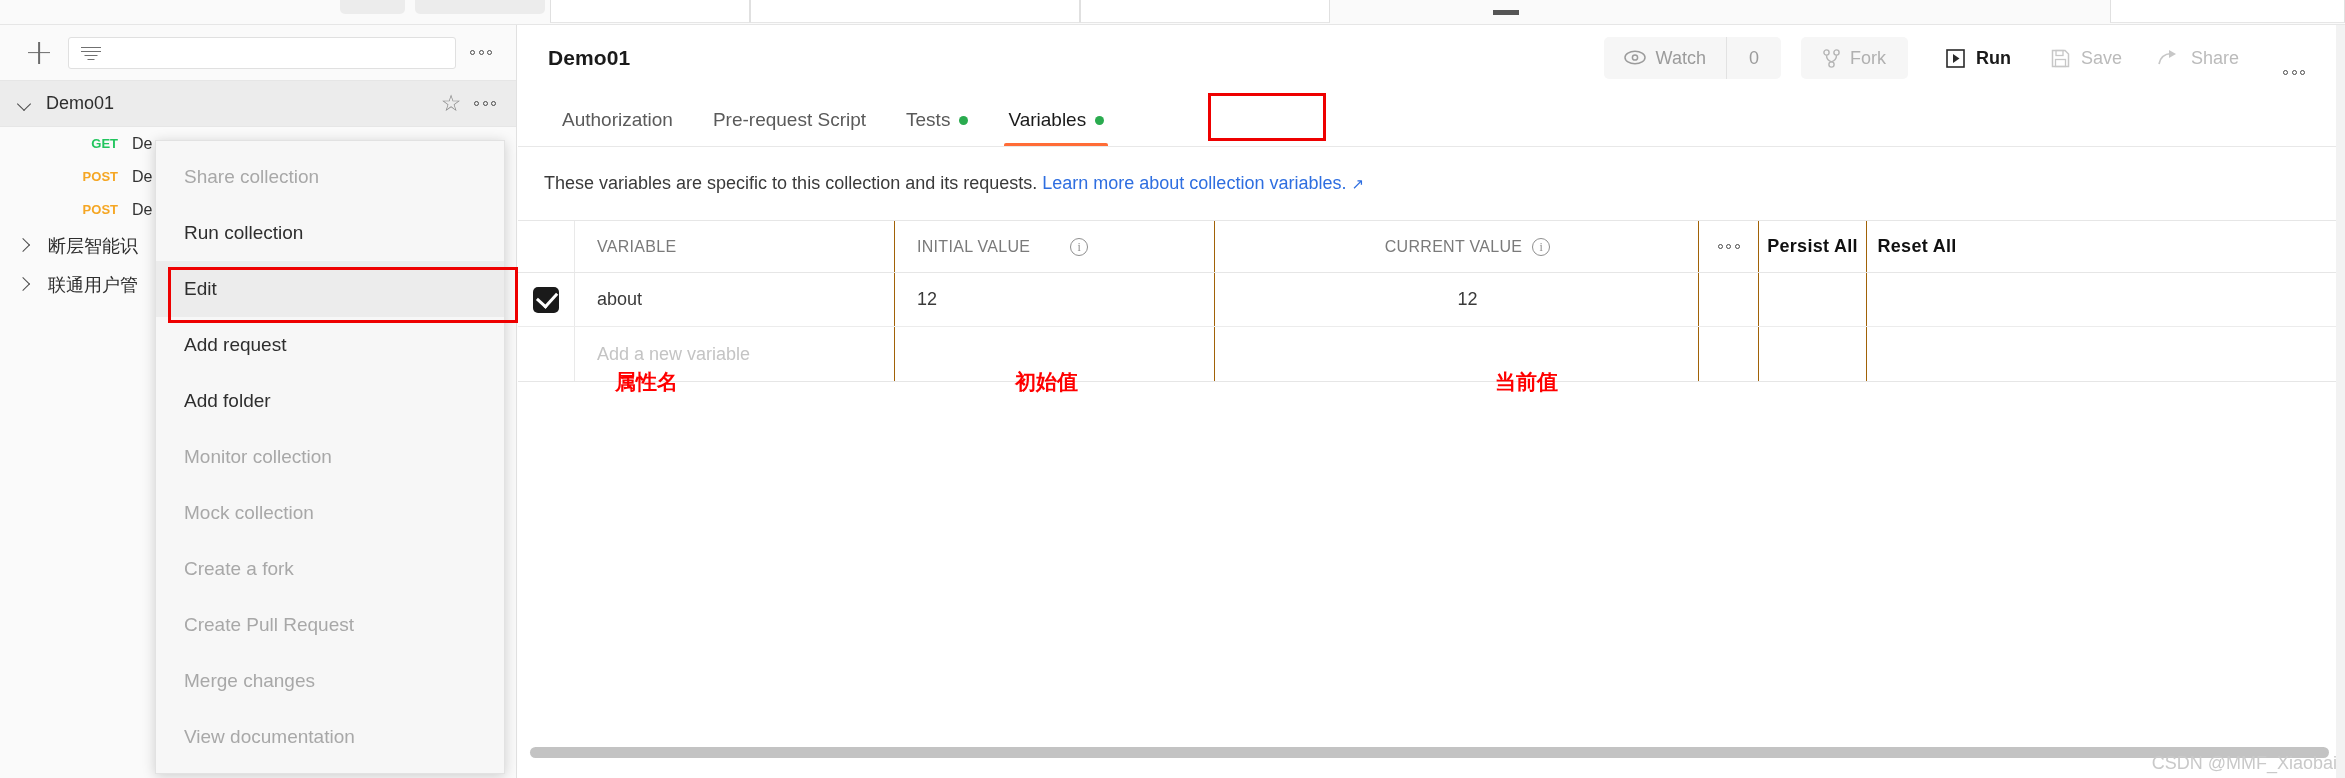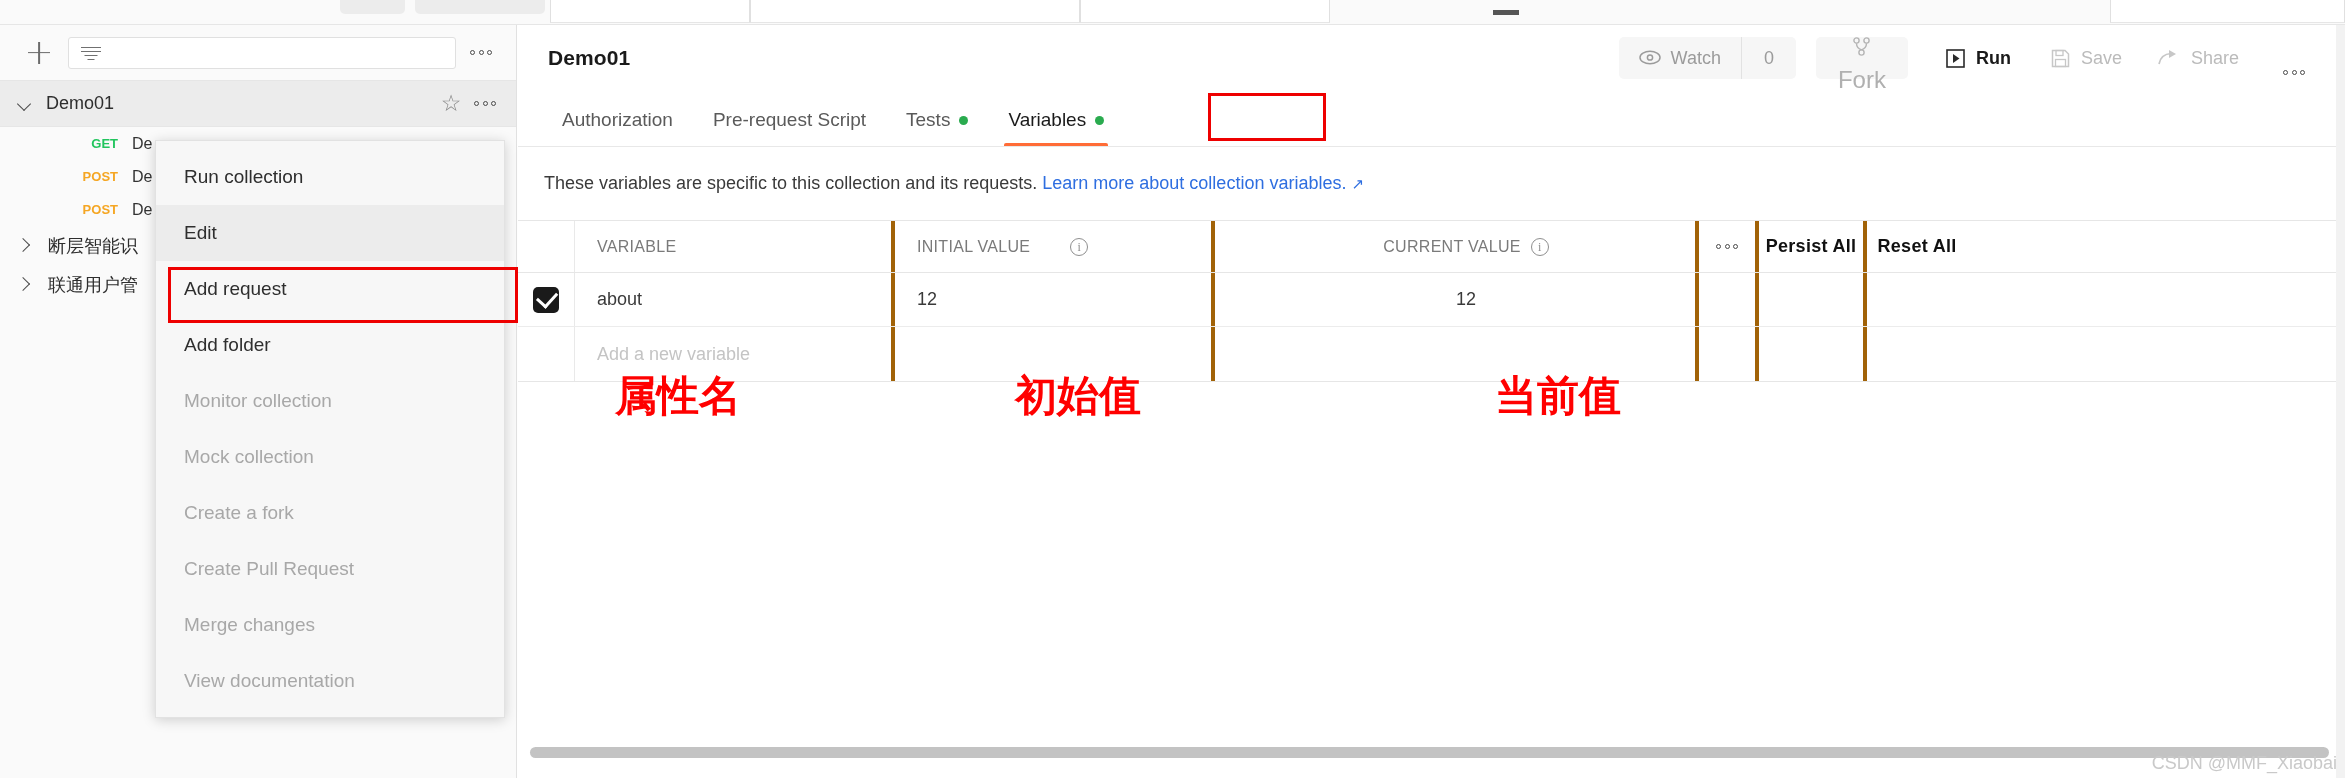--- a/index.html
+++ b/index.html
@@ -92,21 +92,21 @@
   }
 
   
   .main { position: absolute; left: 518px; top: 25px; width: 1827px; height: 753px; background: #fff; }
   .main-header { display: flex; align-items: center; height: 66px; padding-left: 30px; padding-right: 16px; }
   .main-title { font-size: 21px; color: #1a1a1a; font-weight: bold; letter-spacing: .1px; }
   .hdr-actions { margin-left: auto; display: flex; align-items: flex-end; gap: 0px; }
   .btn-group { display: flex; align-items: center; background: #f6f6f6; border-radius: 5px; height: 42px; }
   .btn-watch { display: flex; align-items: center; gap: 10px; padding: 0 20px 0 20px; color: #9b9b9b; font-size: 18px; height: 42px; cursor: pointer; }
   .watch-count { border-left: 1px solid #e2e2e2; height: 42px; display: flex; align-items: center; padding: 0 22px; color: #9b9b9b; font-size: 18px; }
-  .btn-fork { display: flex; align-items: center; gap: 10px; background: #f6f6f6; border-radius: 5px; height: 42px; padding: 0 22px; color: #b0b0b0; font-size: 24px; margin-left: 20px; cursor: pointer; flex-direction: column; }
+  .btn-fork { display: flex; align-items: center; gap: 10px; background: #f6f6f6; border-radius: 5px; height: 42px; padding: 0 22px; color: #b0b0b0; font-size: 18px; margin-left: 20px; cursor: pointer; }
   .btn-run { display: flex; align-items: center; gap: 11px; height: 42px; padding: 0 22px; color: #1a1a1a; font-size: 18px; font-weight: bold; margin-left: 16px; cursor: pointer; }
   .btn-plain { display: flex; align-items: center; gap: 11px; height: 42px; padding: 0 18px; color: #bbbbbb; font-size: 18px; cursor: default; }
   .btn-share { display: flex; align-items: center; gap: 11px; height: 42px; padding: 0 18px; color: #bbbbbb; font-size: 18px; cursor: pointer; }
   .hdr-dots { padding: 0 24px 0 26px; }
 
   .eye-ic { width: 22px; height: 16px; position: relative; }
   .eye-ic svg, .svgic { display: block; }
 
   
   .tabs-row { display: flex; align-items: flex-end; height: 56px; padding-left: 542px; position: relative; }
@@ -120,40 +120,40 @@
 
   
   .desc { padding: 26px 0 26px 26px; font-size: 18px; color: #3a3a3a; }
   .desc a { color: #2e6ee0; text-decoration: none; cursor: pointer; }
   .ext-arrow { color: #2e6ee0; font-size: 15px; }
 
   
   .vtable { border-top: 1px solid #e6e6e6; border-bottom: 1px solid #e6e6e6; }
   .vrow { display: flex; }
   .vhead { height: 52px; background: #fff; border-bottom: 1px solid #e6e6e6; }
-  .vcell { display: flex; align-items: center; border-right: 4px solid #a16207; font-size: 17px; }
+  .vcell { display: flex; align-items: center; border-right: 1px solid #a16207; font-size: 17px; }
   .c-check { width: 57px; justify-content: center; border-right: 1px solid #e9e9e9; }
   .c-var { width: 320px; padding-left: 22px; }
   .c-init { width: 320px; padding-left: 22px; gap: 30px; }
   .c-cur { width: 484px; padding-left: 22px; justify-content: center; }
   .c-dots { width: 60px; justify-content: center; }
   .c-persist { width: 108px; justify-content: center; }
   .c-reset { width: 100px; justify-content: center; border-right: none; }
   .vhead .vcell { color: #7a7a7a; font-size: 16px; letter-spacing: .3px; }
   .vhead .c-persist, .vhead .c-reset { color: #111; font-weight: bold; font-size: 18px; cursor: pointer; }
   .vbody-row { height: 54px; border-bottom: 1px solid #ececec; }
   .vbody-row .vcell { color: #3a3a3a; font-size: 18px; }
   .vnew-row { height: 54px; }
   .vnew-row .vcell { color: #c4c4c4; font-size: 18px; }
   .cb { width: 26px; height: 26px; border-radius: 5px; background: #1a1a1a; display:flex; align-items:center; justify-content:center; cursor: pointer; }
   .cb:after { content: ""; width: 10px; height: 16px; border-right: 3px solid #fff; border-bottom: 3px solid #fff; transform: rotate(42deg) translate(-1px,-2px); }
   .info-ic { margin-left: 10px; width: 18px; height: 18px; border: 1.5px solid #8f8f8f; border-radius: 50%; color: #8f8f8f; font-size: 12px; line-height: 16px; text-align: center; font-family: "Liberation Serif", serif; }
 
   
-  .cn-ann { position: absolute; color: #ff0000; font-size: 42px; font-weight: bold; font-family: "DejaVu Sans", sans-serif; z-index: 25; pointer-events: none; }
+  .cn-ann { position: absolute; color: #ff0000; font-size: 21px; font-weight: bold; font-family: "DejaVu Sans", sans-serif; z-index: 25; pointer-events: none; }
 
   
   .hscroll { position: absolute; left: 518px; bottom: 18px; width: 1827px; height: 16px; }
   .hscroll .track { position: absolute; left: 12px; right: 16px; top: 3px; height: 11px; background: #c3c3c3; border-radius: 6px; }
   .vscroll { position: absolute; right: 0; top: 25px; width: 9px; height: 753px; background: #f2f2f2; }
 
   .watermark { position: absolute; right: 8px; bottom: 4px; font-size: 18px; color: #c9c9c9; z-index: 70; }
 </style>
 </head>
 <body>
@@ -218,20 +218,23 @@
       <div class="chev right"></div>
       <span>断层智能识</span>
     </div>
     <div class="folder-row">
       <div class="chev right"></div>
       <span>联通用户管</span>
     </div>
   </div>
 
   <div class="ctx-menu">
+    <div class="ctx-item disabled">
+        <span>Share collection</span>
+      </div>
     <div class="ctx-item">
         <span>Run collection</span>
       </div>
     <div class="ctx-item active">
         <span>Edit</span>
       </div>
     <div class="ctx-item">
         <span>Add request</span>
       </div>
     <div class="ctx-item">

